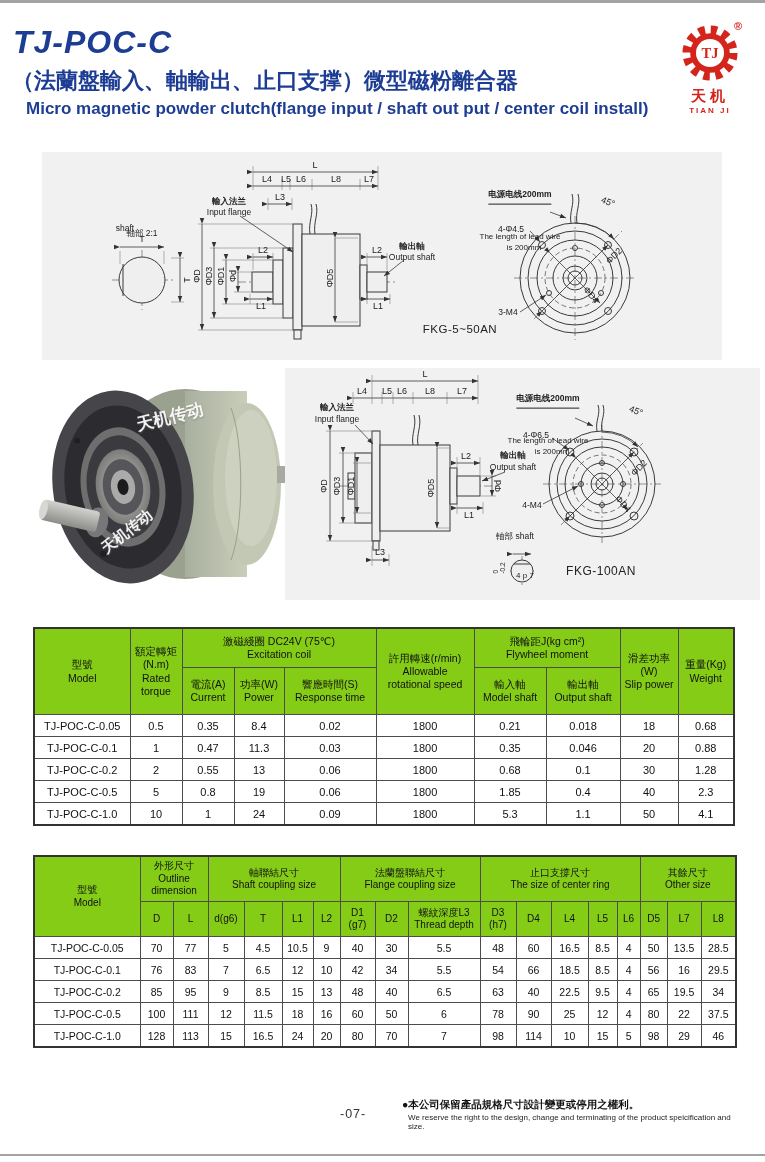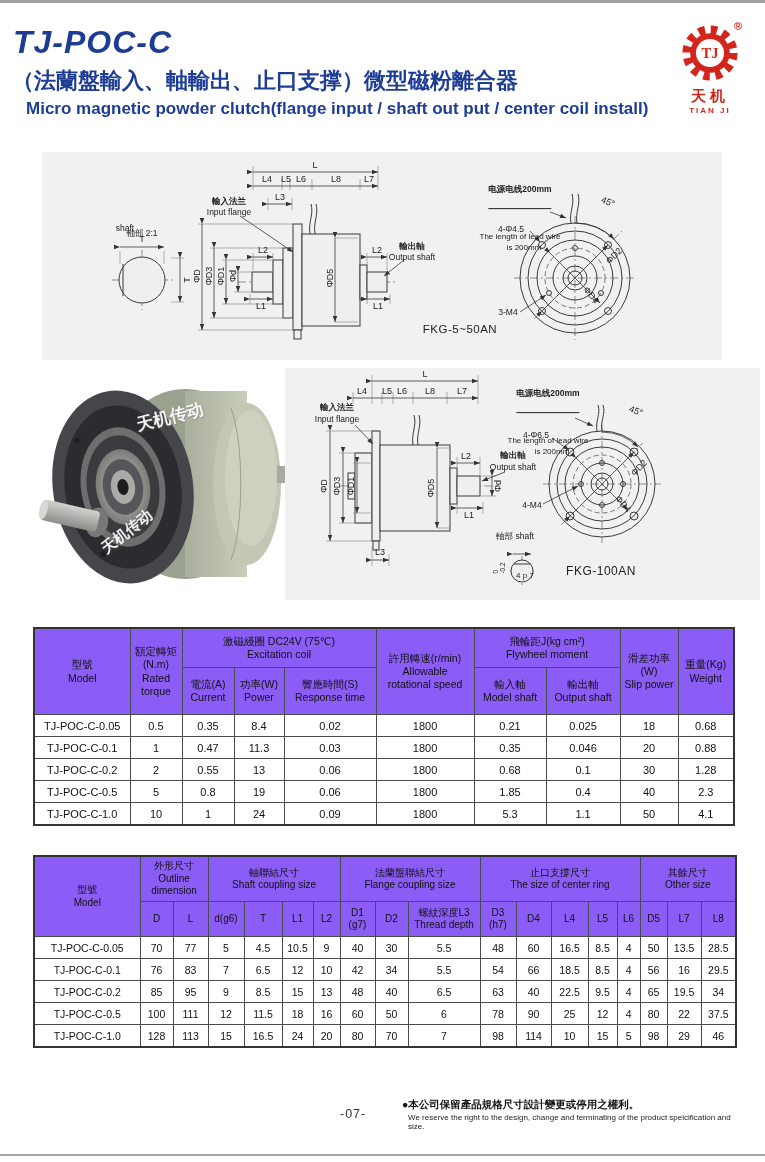--- a/index.html
+++ b/index.html
@@ -33,32 +33,32 @@
   .ext line{stroke:#808080;stroke-width:.6;}
   .dim line{stroke:#3a3a3a;stroke-width:.8;marker-start:url(#a1);marker-end:url(#a1);}
   #svg2 .dim line{marker-start:url(#a2);marker-end:url(#a2);}
   .lead path{fill:none;stroke:#3a3a3a;stroke-width:.8;}
   .lbl{position:absolute;font-size:9px;color:#222;transform:translate(-50%,-50%);white-space:nowrap;line-height:1.15;}
   .s8{font-size:8px;margin-top:28px;} .s85{font-size:8.5px;}
   .rot{transform:translate(-50%,-50%) rotate(-90deg);}
   .r45{transform:translate(-50%,-50%) rotate(-45deg);}
   .r50{transform:translate(-50%,-50%) rotate(50deg);}
   .r22{transform:translate(-50%,-50%) rotate(22deg);}
-  .wirezh{font-weight:bold;border-bottom:1px solid #222;padding-bottom:13px;font-size:8.5px;}
+  .wirezh{font-weight:bold;border-bottom:1px solid #222;padding-bottom:4px;font-size:8.5px;}
   .model-lbl{font-size:11.5px;letter-spacing:.5px;color:#222;}
   .tol{font-size:6.5px;white-space:pre-line;transform:translate(-50%,-50%) rotate(-90deg);line-height:1;}
   .wm{position:absolute;color:rgba(255,255,255,.92);font-weight:bold;font-size:17px;transform:translate(-50%,-50%) rotate(-14deg);text-shadow:0 1px 2px rgba(110,110,110,.55);}
   .wm2{font-size:15px;transform:translate(-50%,-50%) rotate(-38deg);}
 
   
   table.spec{position:absolute;border-collapse:collapse;table-layout:fixed;background:#fff;border:2px solid #333;}
   #t1{left:33px;top:627px;width:700px;}
   #t2{left:33px;top:855px;width:700px;}
   .spec th,.spec td{border:1px solid #4c4c4c;text-align:center;vertical-align:middle;padding:0 1px;}
-  .spec th{background:#8b5cf6;font-weight:normal;font-size:10.5px;line-height:1.25;white-space:pre-line;color:#111;}
+  .spec th{background:#84cc16;font-weight:normal;font-size:10.5px;line-height:1.25;white-space:pre-line;color:#111;}
   #t2 th{font-size:10px;}
   .spec td{font-size:11px;height:21px;color:#111;}
   #t2 td{font-size:10.5px;}
   #t1 tr.h1 th{height:38px;} #t1 tr.h2 th{height:46px;}
   #t2 tr.h1 th{height:44px;} #t2 tr.h2 th{height:34px;}
 
   
   .pageno{position:absolute;left:340px;top:1107px;font-size:12.5px;color:#333;letter-spacing:1px;}
   .note{position:absolute;left:402px;top:1098px;width:335px;}
   .note-zh{font-size:10.5px;font-weight:bold;color:#111;}
@@ -450,21 +450,21 @@
   </thead>
   <tbody>
       <tr>
         <td>TJ-POC-C-0.05</td>
         <td>0.5</td>
         <td>0.35</td>
         <td>8.4</td>
         <td>0.02</td>
         <td>1800</td>
         <td>0.21</td>
-        <td>0.025</td>
+        <td>0.018</td>
         <td>18</td>
         <td>0.68</td>
       </tr>
       <tr>
         <td>TJ-POC-C-0.1</td>
         <td>1</td>
         <td>0.47</td>
         <td>11.3</td>
         <td>0.03</td>
         <td>1800</td>

